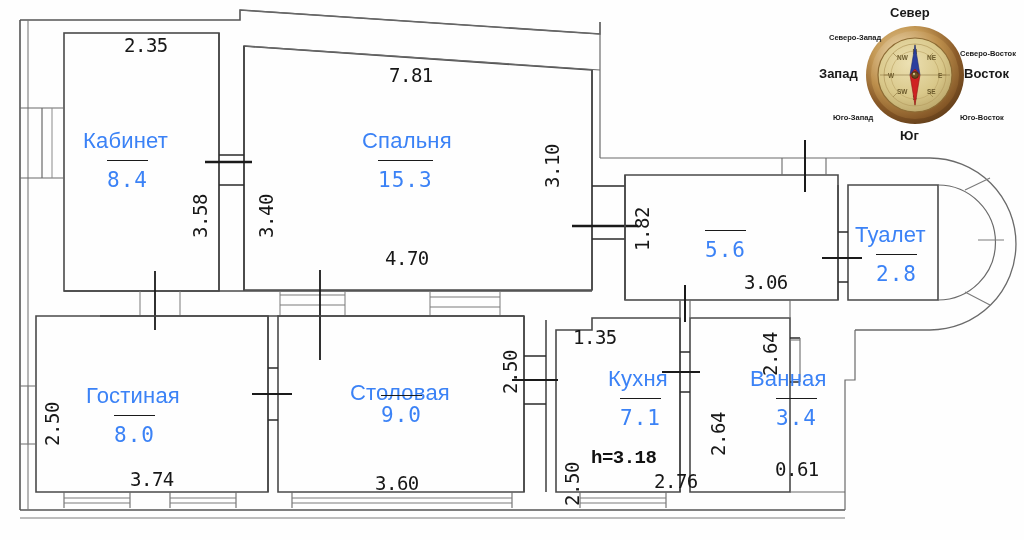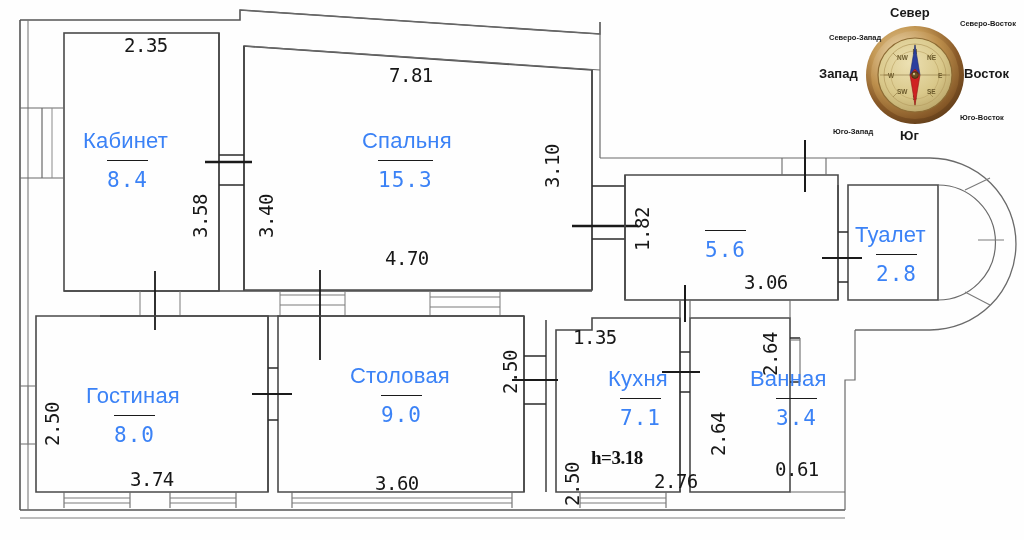--- a/index.html
+++ b/index.html
@@ -21,21 +21,21 @@
   }
   .room-area{
     font-size:21px;font-family:"DejaVu Sans Mono", monospace;letter-spacing:1px;
     border-top:1.6px solid #1a1a1a;padding-top:7px;
   }
   .dim{
     font-size:19px;color:#171717;
     font-family:"DejaVu Sans Mono", monospace;letter-spacing:-0.5px;
   }
   .dim.v{transform-origin:50% 50%;transform:rotate(-90deg);}
-  .hval{font-size:19px;font-family:Liberation Serif, serif;color:#111;font-weight:600;letter-spacing:-0.5px;}
+  .hval{font-size:19px;font-family:Liberation Mono, monospace;color:#111;font-weight:600;letter-spacing:-0.5px;}
 
   
   #compass{position:absolute;left:812px;top:2px;width:206px;height:146px;}
   #compass svg{display:block;}
   .cp-card{
     position:absolute;font-weight:bold;color:#1a1a1a;
     font-family:"Liberation Sans", sans-serif;white-space:nowrap;
   }
   .cp-major{font-size:13px;}
   .cp-minor{font-size:7.5px;}
@@ -152,21 +152,21 @@
   <div class="lbl room-area" style="left:378px;top:160px;">15.3</div>
 
   <div class="lbl room-area" style="left:705px;top:230px;">5.6</div>
 
   <div class="lbl room-name" style="left:855px;top:222px;">Туалет</div>
   <div class="lbl room-area" style="left:876px;top:254px;">2.8</div>
 
   <div class="lbl room-name" style="left:86px;top:383px;">Гостиная</div>
   <div class="lbl room-area" style="left:114px;top:415px;">8.0</div>
 
-  <div class="lbl room-name" style="left:350px;top:363px;">Столовая</div>
+  <div class="lbl room-name" style="left:350px;top:380px;">Столовая</div>
   <div class="lbl room-area" style="left:381px;top:395px;">9.0</div>
 
   <div class="lbl room-name" style="left:608px;top:366px;">Кухня</div>
   <div class="lbl room-area" style="left:620px;top:398px;">7.1</div>
 
   <div class="lbl room-name" style="left:750px;top:366px;">Ванная</div>
   <div class="lbl room-area" style="left:776px;top:398px;">3.4</div>
 
   <div class="lbl dim" style="left:124px;top:34px;">2.35</div>
   <div class="lbl dim" style="left:389px;top:64px;">7.81</div>
@@ -246,18 +246,18 @@
       <circle cx="102" cy="72" r="1.2" fill="#d8c38c"></circle>
 
       <line x1="68" y1="73" x2="138" y2="73" stroke="#7a6330" stroke-width="0.5"></line>
     </svg>
 
     <div class="cp-card cp-major" style="left:78px;top:3px;">Север</div>
     <div class="cp-card cp-major" style="left:88px;top:126px;">Юг</div>
     <div class="cp-card cp-major" style="left:7px;top:64px;">Запад</div>
     <div class="cp-card cp-major" style="left:152px;top:64px;">Восток</div>
     <div class="cp-card cp-minor" style="left:17px;top:31px;">Северо-Запад</div>
-    <div class="cp-card cp-minor" style="left:148px;top:17px;">Северо-Восток</div>
-    <div class="cp-card cp-minor" style="left:21px;top:111px;margin-top:14px;">Юго-Запад</div>
+    <div class="cp-card cp-minor" style="left:148px;top:47px;">Северо-Восток</div>
+    <div class="cp-card cp-minor" style="left:21px;top:111px;">Юго-Запад</div>
     <div class="cp-card cp-minor" style="left:148px;top:111px;">Юго-Восток</div>
   </div>
 
 </div>
 
 </body></html>

